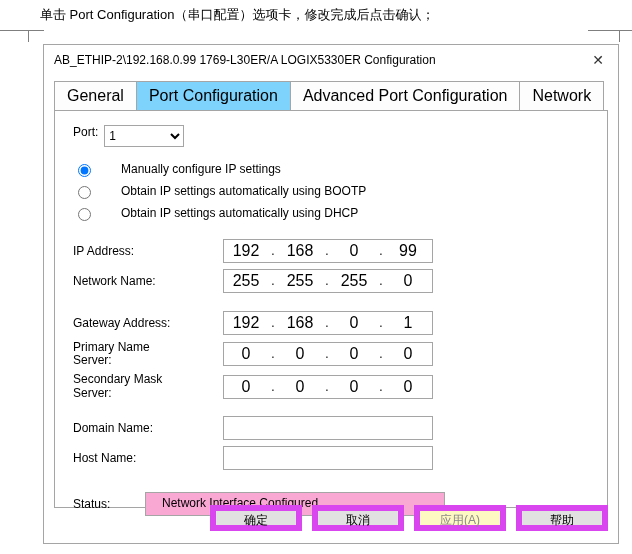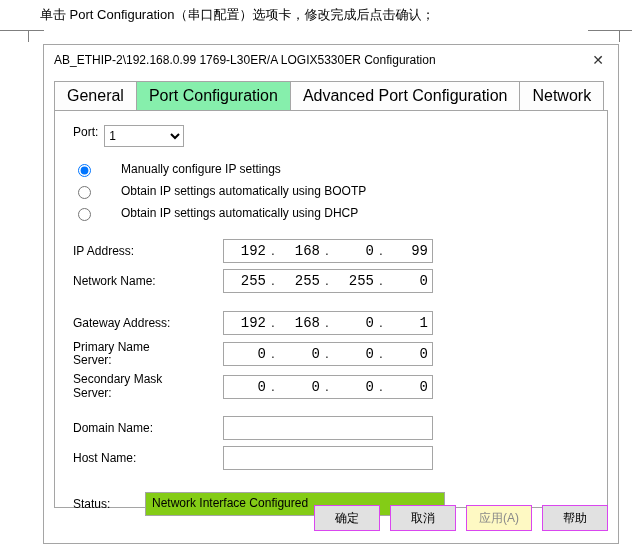--- a/index.html
+++ b/index.html
@@ -15,47 +15,47 @@
     border: 1px solid #a5a5a5; background: #fff;
   }
   .titlebar { display: flex; align-items: center; height: 30px; padding: 0 10px; }
   .titlebar .title { flex: 1; font-size: 12px; color: #000; }
   .titlebar .close { font-size: 14px; color: #333; cursor: pointer; padding: 0 4px; }
   .tabstrip { display: flex; margin: 6px 10px 0 10px; font-size: 16px; }
   .tab {
     border: 1px solid #a5a5a5; border-bottom: none; background: #fff;
     padding: 5px 12px; margin-right: -1px; position: relative; cursor: pointer;
   }
-  .tab.active { background: #86efac; z-index: 2; }
+  .tab.active { background: #7dd3fc; z-index: 2; }
   .tab:not(.active) { background: #fdfdfd; }
   .tabpage {
     border: 1px solid #a5a5a5; margin: 0 10px 10px 10px; height: 398px;
     padding: 14px 18px; position: relative; font-size: 12px;
   }
   .tab.active + .tab, .tab + .tab { }
   .port-row { display: flex; align-items: flex-start; margin-bottom: 14px; }
   .port-row label { margin-right: 6px; }
   .port-row select { width: 80px; height: 22px; font-size: 12px; border: 1px solid #a5a5a5; background: #fff; }
   .radio-row { margin: 6px 0; display: flex; align-items: center; gap: 24px; }
   .radio-row input { margin-right: 6px; }
   .field-row { display: flex; align-items: center; margin: 6px 0; }
   .field-row .lbl { width: 150px; }
   .field-row .lbl.two { width: 150px; line-height: 1.1; }
   .ipbox { display: flex; align-items: center; border: 1px solid #a5a5a5; background: #fff; height: 24px; width: 210px; }
-  .ipbox .oct { width: 44px; border: none; text-align: right; font-size: 14px; background: transparent; outline: none; font-family: Liberation Mono, monospace; }
+  .ipbox .oct { width: 44px; border: none; text-align: center; font-size: 16px; background: transparent; outline: none; }
   .ipbox .dot { width: 10px; text-align: center; }
   .textfield { border: 1px solid #a5a5a5; height: 24px; width: 210px; background: #fff; font-size: 12px; padding: 0 4px; }
   .status-row { display: flex; align-items: center; margin-top: 22px; }
   .status-row .lbl { width: 72px; }
-  .status-box { border: 1px solid #a5a5a5; height: 24px; width: 300px; padding: 3px 6px; background: #84cc16; }
+  .status-box { border: 1px solid #a5a5a5; height: 24px; width: 300px; padding: 3px 16px; background: #f9a8d4; }
   .button-row {
     position: absolute; right: 10px; bottom: 12px; display: flex; gap: 10px;
   }
   .btn {
-    width: 66px; height: 26px; font-size: 12px; border: 1px solid #d946ef;
+    width: 92px; height: 26px; font-size: 12px; border: 6px solid #d946ef;
     background: #e1e1e1; cursor: pointer;
   }
   .btn:disabled { color: #8a8a8a; background: #fef9c3; cursor: default; }
 </style>
 </head>
 <body>
 
 <div class="instruction">单击 Port Configuration（串口配置）选项卡，修改完成后点击确认；</div>
 <div class="frame-line-l"></div>
 <div class="frame-line-r"></div>

